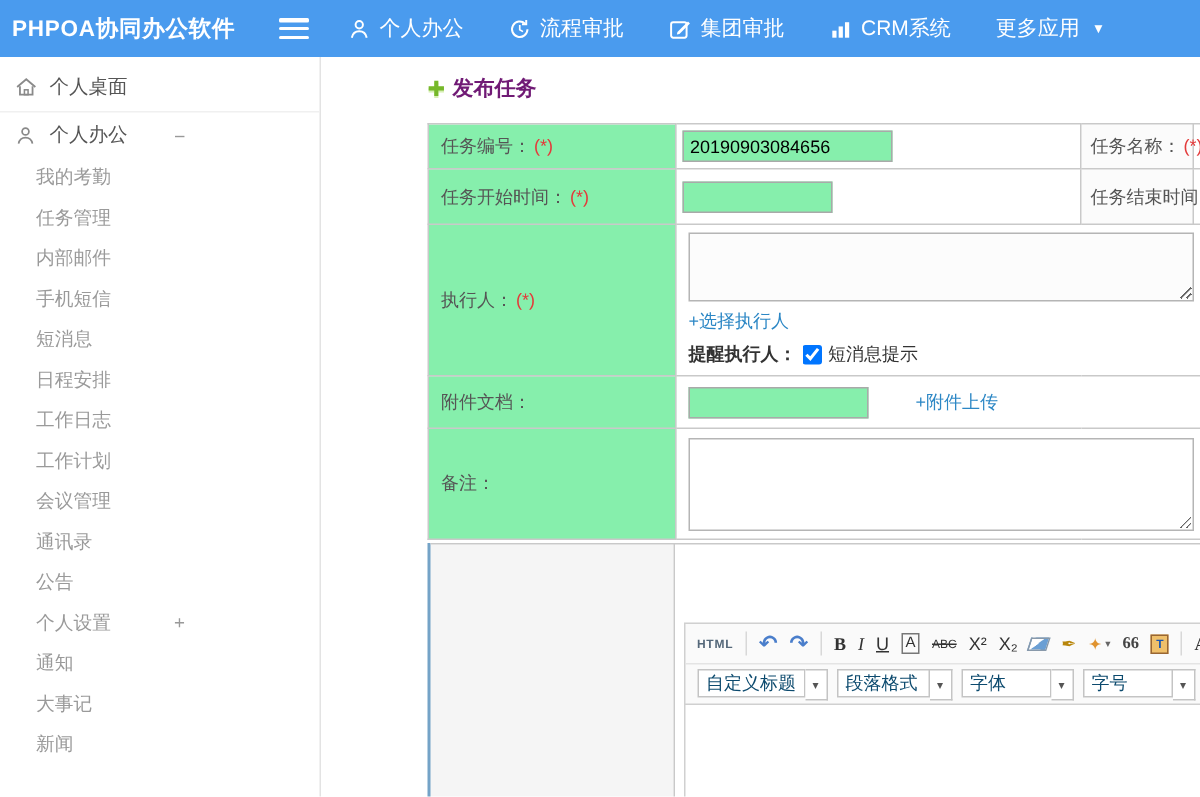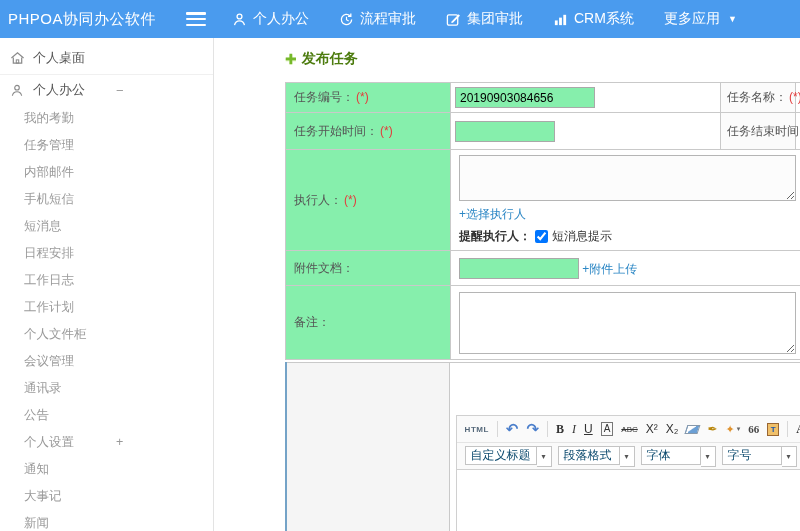--- a/index.html
+++ b/index.html
@@ -1,21 +1,21 @@
 <!DOCTYPE html>
 <html><head>
 <meta charset="utf-8">
 <style>
   * { margin:0; padding:0; box-sizing:border-box; }
   html,body { width:800px; height:531px; overflow:hidden; background:#fff;
     font-family:"Liberation Sans","DejaVu Sans",sans-serif; }
 
   
   .topbar { height:38px; background:#4a9bee; display:flex; align-items:center; color:#fff; }
-  .logo { font-size:15px; font-weight:normal; padding-left:8px; width:186px; letter-spacing:.5px; }
+  .logo { font-size:15px; font-weight:bold; padding-left:8px; width:186px; letter-spacing:.5px; }
   .hamburger { width:20px; height:14px; display:flex; flex-direction:column; justify-content:space-between; cursor:pointer; margin-right:26px; }
   .hamburger i { display:block; height:2.5px; background:#fff; border-radius:1px; }
   .topnav { display:flex; align-items:center; gap:30px; font-size:14px; }
   .nav-item { display:flex; align-items:center; gap:6px; cursor:pointer; white-space:nowrap; }
   .nav-item svg { display:block; }
   .caret { font-size:9px; margin-left:2px; }
 
   
   .sidebar { position:absolute; left:0; top:38px; width:214px; height:493px; background:#fff;
     border-right:1px solid #e3e3e3; padding-top:4px; overflow:hidden; }
@@ -25,21 +25,21 @@
   .side-row .sicon { width:16px; margin-right:7px; display:flex; }
   .side-row .toggle { position:absolute; left:116px; color:#999; font-size:13px; }
   .side-sub { height:27px; line-height:27px; padding-left:24px; font-size:12.5px; color:#9a9a9a;
     cursor:pointer; position:relative; width:140px; }
   .side-sub .toggle { position:absolute; left:116px; top:0; color:#999; }
 
   .main { position:absolute; left:215px; top:38px; width:585px; height:493px; background:#fff;
     overflow:hidden; padding:12px 0 0 70px; }
   .page-head { display:flex; align-items:center; gap:5px; margin-bottom:14px; }
   .plus-glyph { color:#76b82a; font-size:14px; font-weight:bold; text-shadow:0 1px 0 #d7efb4; }
-  .page-title { font-size:14px; font-weight:bold; color:#4d7c0f; }
+  .page-title { font-size:14px; font-weight:bold; color:#701a75; }
 
   
   table.form { border-collapse:collapse; table-layout:fixed; width:710px; }
   table.form td { border:1px solid #c9c9c9; font-size:12px; color:#555; vertical-align:middle; }
   td.lbl { background:#86efac; padding:6px 4px 6px 8px; }
   td.lbl .req, .req { color:#e33b3b; margin-left:2px; font-style:normal; }
   td.fld { padding:3px 4px; background:#fff; }
   td.lbl2 { background:#fbfbfb; padding:4px 0 4px 6px; white-space:nowrap; font-size:11.5px; overflow:visible; }
   .inp { height:21px; border:1px solid #a9a9a9; background:#86efac; font-size:12px; padding:0 4px;
     font-family:"Liberation Sans","DejaVu Sans",sans-serif; }
@@ -47,21 +47,21 @@
   .row4 { height:35px; } .row5 { height:74px; }
   textarea.exec { width:337px; height:46px; background:#fcfcfc; border:1px solid #b5b5b5;
     resize:both; display:block; }
   textarea.remark { width:337px; height:62px; background:#fff; border:1px solid #b5b5b5;
     resize:both; display:block; }
   a.blue-link { color:#2c87c5; text-decoration:none; font-size:12px; cursor:pointer; }
   .choose-line { margin-top:5px; }
   .remind-line { margin-top:5px; display:flex; align-items:center; gap:4px; color:#333; }
   .remind-line b { font-size:12px; }
   .remind-line input { width:13px; height:13px; }
-  .attach-link { }
+  .attach-link { margin-left:28px; }
 
   table.form.t2 { margin-top:2px; border-left:2px solid #74a3c7; }
   td.lbl-desc { background:#f5f5f5; width:163px; vertical-align:top; padding:145px 4px 6px 8px; }
   td.ed-cell { padding:6px; vertical-align:top; background:#fff; height:320px; }
 
   
   .ed-toolbar { border:1px solid #d0d0d0; background:#fafafa; width:533px; }
   .tb-row { display:flex; align-items:center; gap:8px; padding:4px 8px; }
   .tb-row.r1 { border-bottom:1px solid #e4e4e4; height:27px; }
   .tb-row.r2 { height:26px; gap:6px; }
@@ -167,21 +167,20 @@
     <span class="toggle">−</span>
   </div>
   <div class="side-sub">我的考勤</div>
   <div class="side-sub">任务管理</div>
   <div class="side-sub">内部邮件</div>
   <div class="side-sub">手机短信</div>
   <div class="side-sub">短消息</div>
   <div class="side-sub">日程安排</div>
   <div class="side-sub">工作日志</div>
   <div class="side-sub">工作计划</div>
-  <div class="side-sub">个人文件柜</div>
   <div class="side-sub">会议管理</div>
   <div class="side-sub">通讯录</div>
   <div class="side-sub">公告</div>
   <div class="side-sub">
     <span>个人设置</span>
     <span class="toggle">+</span>
   </div>
   <div class="side-sub">通知</div>
   <div class="side-sub">大事记</div>
   <div class="side-sub">新闻</div>

